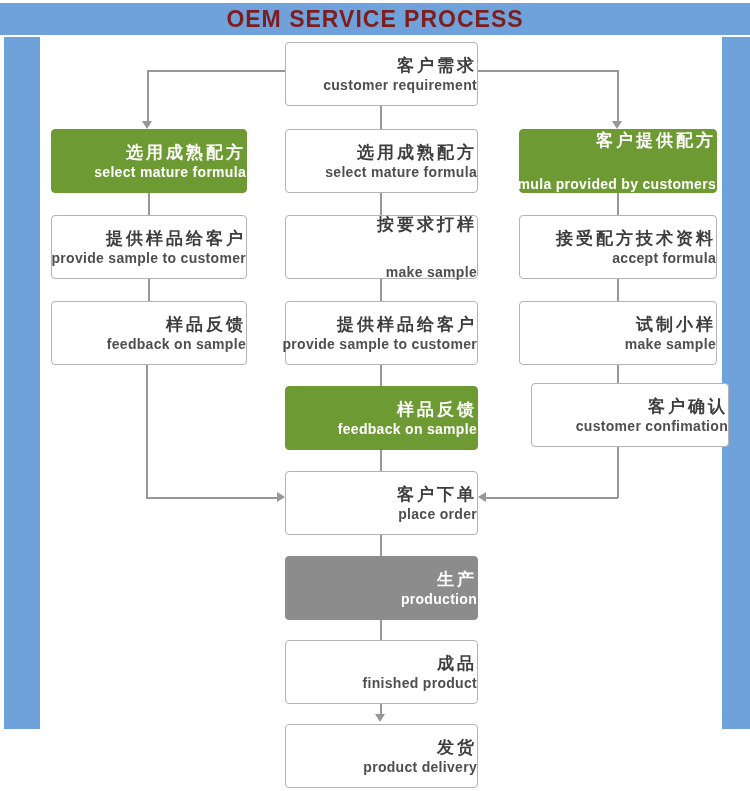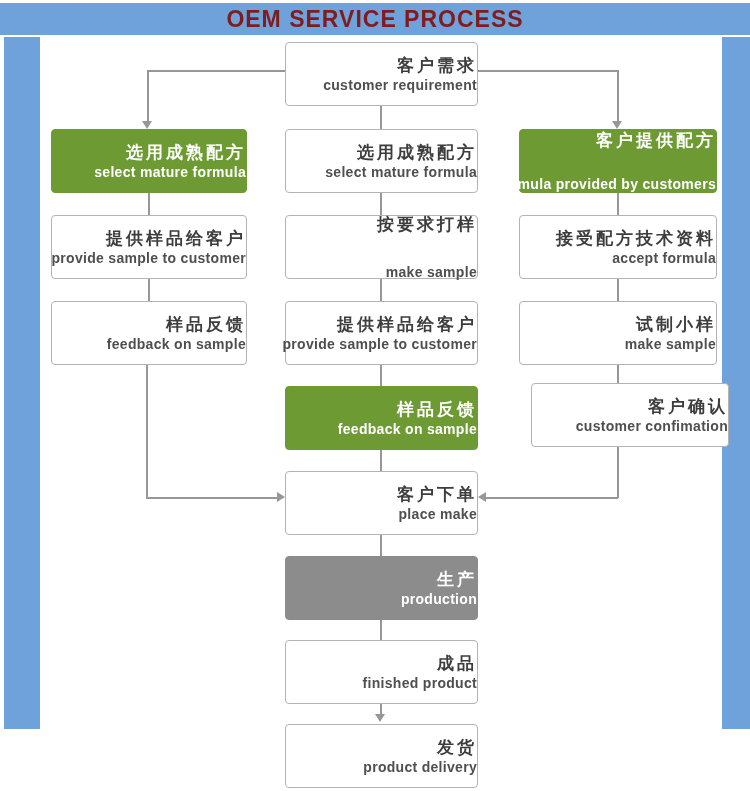--- a/index.html
+++ b/index.html
@@ -127,21 +127,21 @@
     <div class="zh">样品反馈</div>
     <div class="en">feedback on sample</div>
   </div>
   <div class="node" style="left:531px; top:383px; width:198px;">
     <div class="zh">客户确认</div>
     <div class="en">customer confimation</div>
   </div>
 
   <div class="node" style="left:285px; top:471px; width:193px;">
     <div class="zh">客户下单</div>
-    <div class="en">place make</div>
+    <div class="en">place order</div>
   </div>
 
   <div class="node gray" style="left:285px; top:556px; width:193px;">
     <div class="zh">生产</div>
     <div class="en">production</div>
   </div>
 
   <div class="node" style="left:285px; top:640px; width:193px;padding-left:36px;">
     <div class="zh">成品</div>
     <div class="en">finished product</div>

